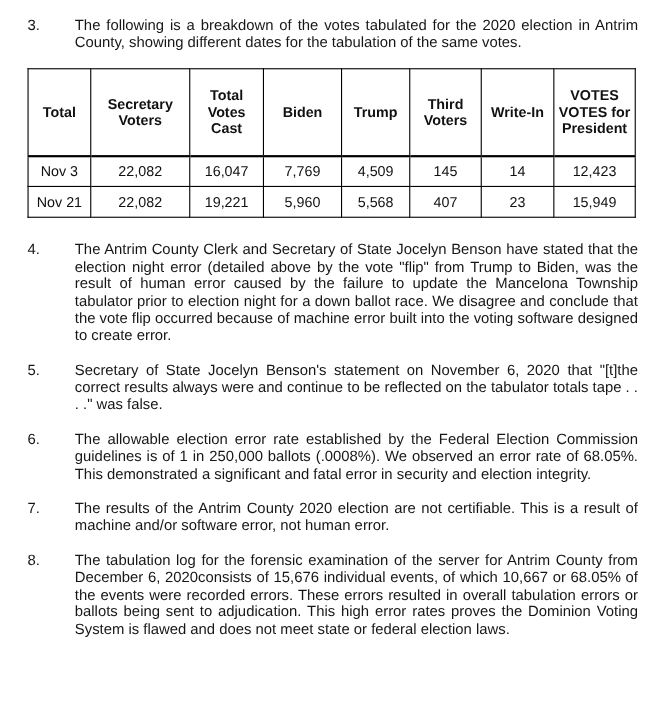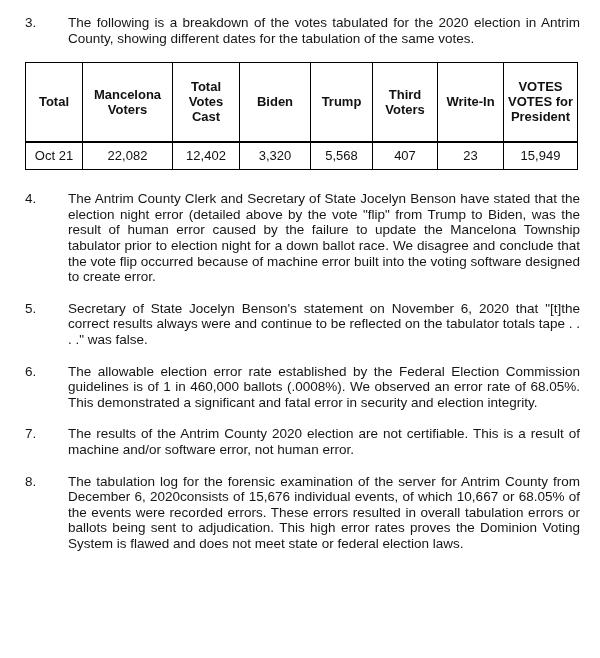--- a/index.html
+++ b/index.html
@@ -85,56 +85,66 @@
         <col style="width:67px">
         <col style="width:71px">
       <col style="width:62px">
         <col style="width:65px">
         <col style="width:66px">
         <col style="width:74px">
     </colgroup>
     <thead>
       <tr>
         <th>Total</th>
-        <th>Mancelona Voters</th>
+        <th>Secretary Voters</th>
         <th>Total Votes Cast</th>
         <th>Biden</th>
         <th>Trump</th>
         <th>Third Voters</th>
         <th>Write-In</th>
         <th>VOTES VOTES for President</th>
       </tr>
     </thead>
     <tbody>
       <tr>
-        <td>Oct 21</td>
+        <td>Nov 3</td>
         <td>22,082</td>
-        <td>12,402</td>
-        <td>3,320</td>
+        <td>16,047</td>
+        <td>7,769</td>
+        <td>4,509</td>
+        <td>145</td>
+        <td>14</td>
+        <td>12,423</td>
+      </tr>
+      <tr>
+        <td>Nov 21</td>
+        <td>22,082</td>
+        <td>19,221</td>
+        <td>5,960</td>
         <td>5,568</td>
         <td>407</td>
         <td>23</td>
         <td>15,949</td>
       </tr>
     </tbody>
   </table>
 
   <div class="item spacer-p4">
     <div class="num">4.</div>
     <div class="txt">The Antrim County Clerk and Secretary of State Jocelyn Benson have stated that the election night error (detailed above by the vote "flip" from Trump to Biden, was the result of human error caused by the failure to update the Mancelona Township tabulator prior to election night for a down ballot race. We disagree and conclude that the vote flip occurred because of machine error built into the voting software designed to create error.</div>
   </div>
 
   <div class="item spacer-p">
     <div class="num">5.</div>
     <div class="txt">Secretary of State Jocelyn Benson's statement on November 6, 2020 that "[t]the correct results always were and continue to be reflected on the tabulator totals tape . . . ." was false.</div>
   </div>
 
   <div class="item spacer-p">
     <div class="num">6.</div>
-    <div class="txt">The allowable election error rate established by the Federal Election Commission guidelines is of 1 in 460,000 ballots (.0008%). We observed an error rate of 68.05%. This demonstrated a significant and fatal error in security and election integrity.</div>
+    <div class="txt">The allowable election error rate established by the Federal Election Commission guidelines is of 1 in 250,000 ballots (.0008%). We observed an error rate of 68.05%. This demonstrated a significant and fatal error in security and election integrity.</div>
   </div>
 
   <div class="item spacer-p">
     <div class="num">7.</div>
     <div class="txt">The results of the Antrim County 2020 election are not certifiable. This is a result of machine and/or software error, not human error.</div>
   </div>
 
   <div class="item spacer-p">
     <div class="num">8.</div>
     <div class="txt">The tabulation log for the forensic examination of the server for Antrim County from December 6, 2020consists of 15,676 individual events, of which 10,667 or 68.05% of the events were recorded errors. These errors resulted in overall tabulation errors or ballots being sent to adjudication. This high error rates proves the Dominion Voting System is flawed and does not meet state or federal election laws.</div>

